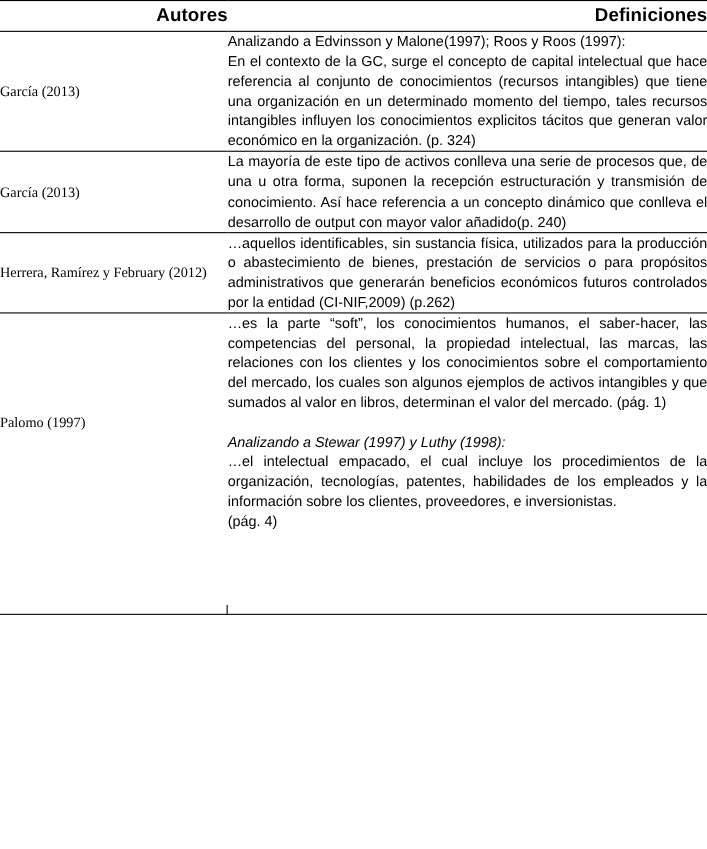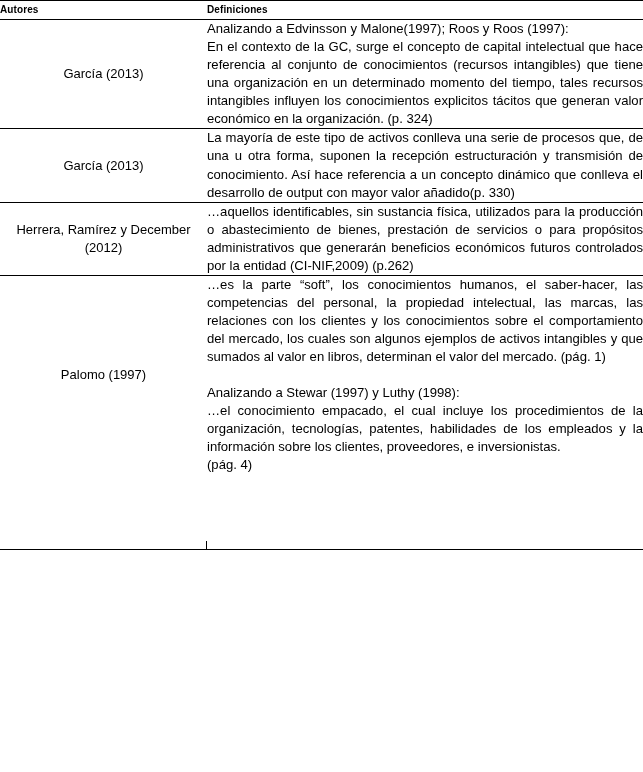--- a/index.html
+++ b/index.html
@@ -22,42 +22,42 @@
   }
 
   .doc-table col.col-autores { width: 207px; }
   .doc-table col.col-definiciones { width: 436px; }
 
   
   .header-row th {
     border-top: 1.5px solid #000;
     border-bottom: 1.5px solid #000;
     padding: 3px 0 4px 0;
-    font-size: 10px;
+    font-size: 17px;
     font-weight: bold;
-    text-align: left;
+    text-align: right;
     vertical-align: middle;
     letter-spacing: 0.1px;
   }
 
   
   .body-row > td {
     border-bottom: 1.5px solid #000;
     vertical-align: middle;
     padding: 0;
   }
   .body-row.last-row > td {
     border-bottom: none;
   }
 
   .cell-author {
-    text-align: center;
     font-size: 13px;
     line-height: 1.35;
     padding: 4px 6px;
+    font-family: Liberation Serif, serif;
   }
 
   .cell-def {
     text-align: justify;
     text-align-last: left;
     font-size: 13.1px;
     line-height: 1.38;
     padding: 6px 8px 7px 10px;
     hyphens: none;
   }
@@ -66,20 +66,21 @@
     margin: 0;
     text-align: justify;
     text-align-last: left;
   }
   .cell-def p.nojust {
     text-align: center;
     text-align-last: left;
   }
   .cell-def p.gap-before {
     margin-top: 18px;
+    font-style: italic;
   }
 
   
   .tail {
     position: relative;
     width: 643px;
     height: 77px;
   }
   .tail-rule {
     position: absolute;
@@ -120,37 +121,37 @@
       <td class="cell-author">García (2013)</td>
       <td class="cell-def">
         <p class="nojust">Analizando a Edvinsson y Malone(1997); Roos y Roos (1997):</p>
         <p>En el contexto de la GC, surge el concepto de capital intelectual que hace referencia al conjunto de conocimientos (recursos intangibles) que tiene una organización en un determinado momento del tiempo, tales recursos intangibles influyen los conocimientos explicitos tácitos que generan valor económico en la organización. (p. 324)</p>
       </td>
     </tr>
 
     <tr class="body-row">
       <td class="cell-author">García (2013)</td>
       <td class="cell-def">
-        <p>La mayoría de este tipo de activos conlleva una serie de procesos que, de una u otra forma, suponen la recepción estructuración y transmisión de conocimiento. Así hace referencia a un concepto dinámico que conlleva el desarrollo de output con mayor valor añadido(p. 330)</p>
+        <p>La mayoría de este tipo de activos conlleva una serie de procesos que, de una u otra forma, suponen la recepción estructuración y transmisión de conocimiento. Así hace referencia a un concepto dinámico que conlleva el desarrollo de output con mayor valor añadido(p. 240)</p>
       </td>
     </tr>
 
     <tr class="body-row">
-      <td class="cell-author">Herrera, Ramírez y December (2012)</td>
+      <td class="cell-author">Herrera, Ramírez y February (2012)</td>
       <td class="cell-def">
         <p>…aquellos identificables, sin sustancia física, utilizados para la producción o abastecimiento de bienes, prestación de servicios o para propósitos administrativos que generarán beneficios económicos futuros controlados por la entidad (CI-NIF,2009) (p.262)</p>
       </td>
     </tr>
 
     <tr class="body-row last-row">
       <td class="cell-author">Palomo (1997)</td>
       <td class="cell-def">
         <p>…es la parte “soft”, los conocimientos humanos, el saber-hacer, las competencias del personal, la propiedad intelectual, las marcas, las relaciones con los clientes y los conocimientos sobre el comportamiento del mercado, los cuales son algunos ejemplos de activos intangibles y que sumados al valor en libros, determinan el valor del mercado. (pág. 1)</p>
         <p class="nojust gap-before">Analizando a Stewar (1997) y Luthy (1998):</p>
-        <p>…el conocimiento empacado, el cual incluye los procedimientos de la organización, tecnologías, patentes, habilidades de los empleados y la información sobre los clientes, proveedores, e inversionistas.</p>
+        <p>…el intelectual empacado, el cual incluye los procedimientos de la organización, tecnologías, patentes, habilidades de los empleados y la información sobre los clientes, proveedores, e inversionistas.</p>
         <p class="nojust">(pág. 4)</p>
       </td>
     </tr>
 
   </tbody>
 </table>
 
 <div class="tail">
   <div class="tail-rule"></div>
   <div class="tail-tick"></div>

